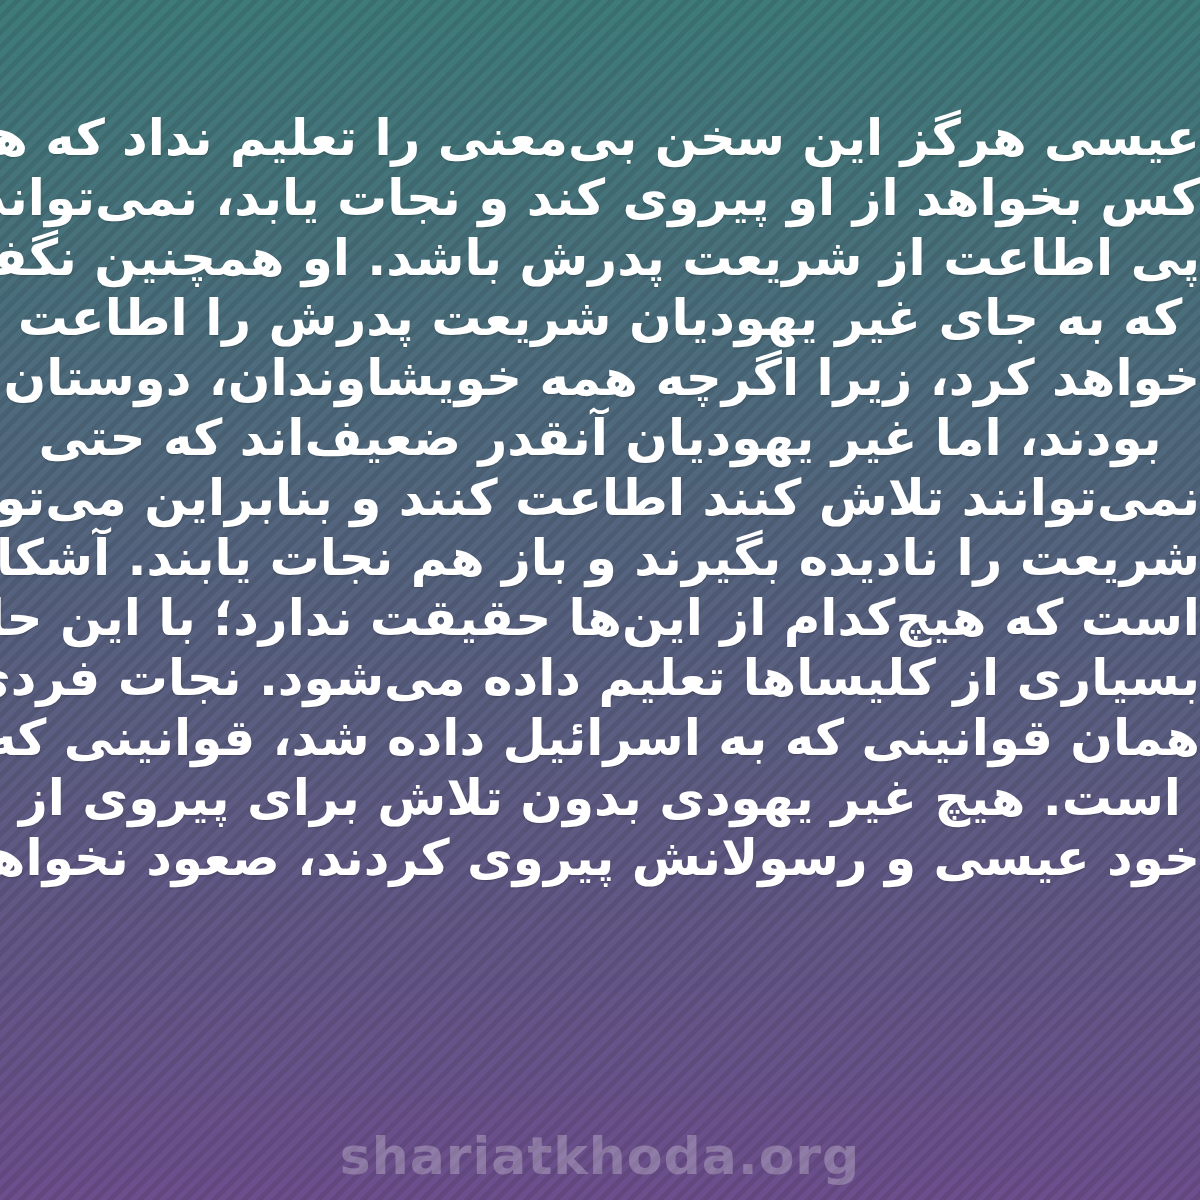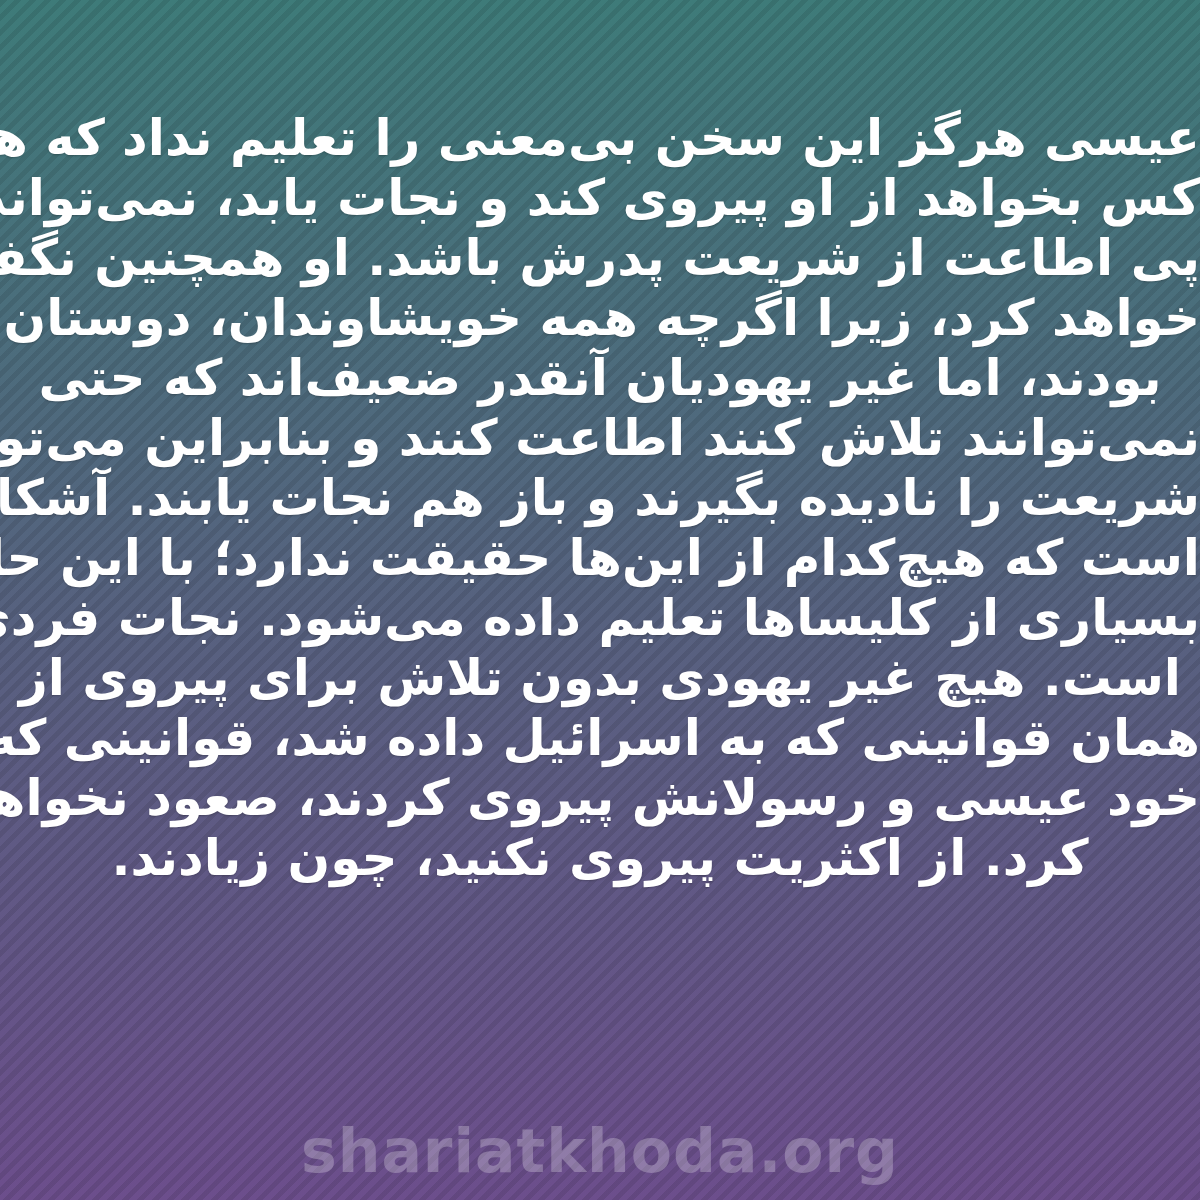--- a/index.html
+++ b/index.html
@@ -46,41 +46,41 @@
   .quote-line {
     white-space: nowrap;
   }
   .watermark {
     position: absolute;
     left: 0;
     right: 0;
     bottom: 14px;
     text-align: center;
     direction: ltr;
-    font-size: 60px;
+    font-size: 52px;
     font-weight: bold;
     letter-spacing: 1px;
     color: var(--watermark-color, rgba(255,255,255,0.25));
   }
 </style>
 </head>
 <body style="--grad-top: #3E7B79; --grad-mid: #57617F; --grad-bottom: #6C4E8C; --text-color: #FFFFFF; --watermark-color: rgba(255,255,255,0.25);">
 
 <div class="bg"></div>
 <div class="stripes"></div>
 
 <div class="quote">
   <div class="quote-line">عیسی هرگز این سخن بی‌معنی را تعلیم نداد که هر</div>
   <div class="quote-line">کس بخواهد از او پیروی کند و نجات یابد، نمی‌تواند در</div>
   <div class="quote-line">پی اطاعت از شریعت پدرش باشد. او همچنین نگفت</div>
+  <div class="quote-line">که به جای غیر یهودیان شریعت پدرش را اطاعت</div>
   <div class="quote-line">خواهد کرد، زیرا اگرچه همه خویشاوندان، دوستان و</div>
   <div class="quote-line">بودند، اما غیر یهودیان آنقدر ضعیف‌اند که حتی</div>
   <div class="quote-line">نمی‌توانند تلاش کنند اطاعت کنند و بنابراین می‌توانند</div>
   <div class="quote-line">شریعت را نادیده بگیرند و باز هم نجات یابند. آشکار</div>
   <div class="quote-line">است که هیچ‌کدام از این‌ها حقیقت ندارد؛ با این حال،</div>
   <div class="quote-line">بسیاری از کلیساها تعلیم داده می‌شود. نجات فردی</div>
+  <div class="quote-line">همان قوانینی که به اسرائیل داده شد، قوانینی که</div>
   <div class="quote-line">است. هیچ غیر یهودی بدون تلاش برای پیروی از</div>
-  <div class="quote-line">همان قوانینی که به اسرائیل داده شد، قوانینی که</div>
   <div class="quote-line">خود عیسی و رسولانش پیروی کردند، صعود نخواهد</div>
-  <div class="quote-line">کرد. از اکثریت پیروی نکنید، چون زیادند.</div>
 </div>
 
 <div class="watermark">shariatkhoda.org</div>
 
 </body></html>

